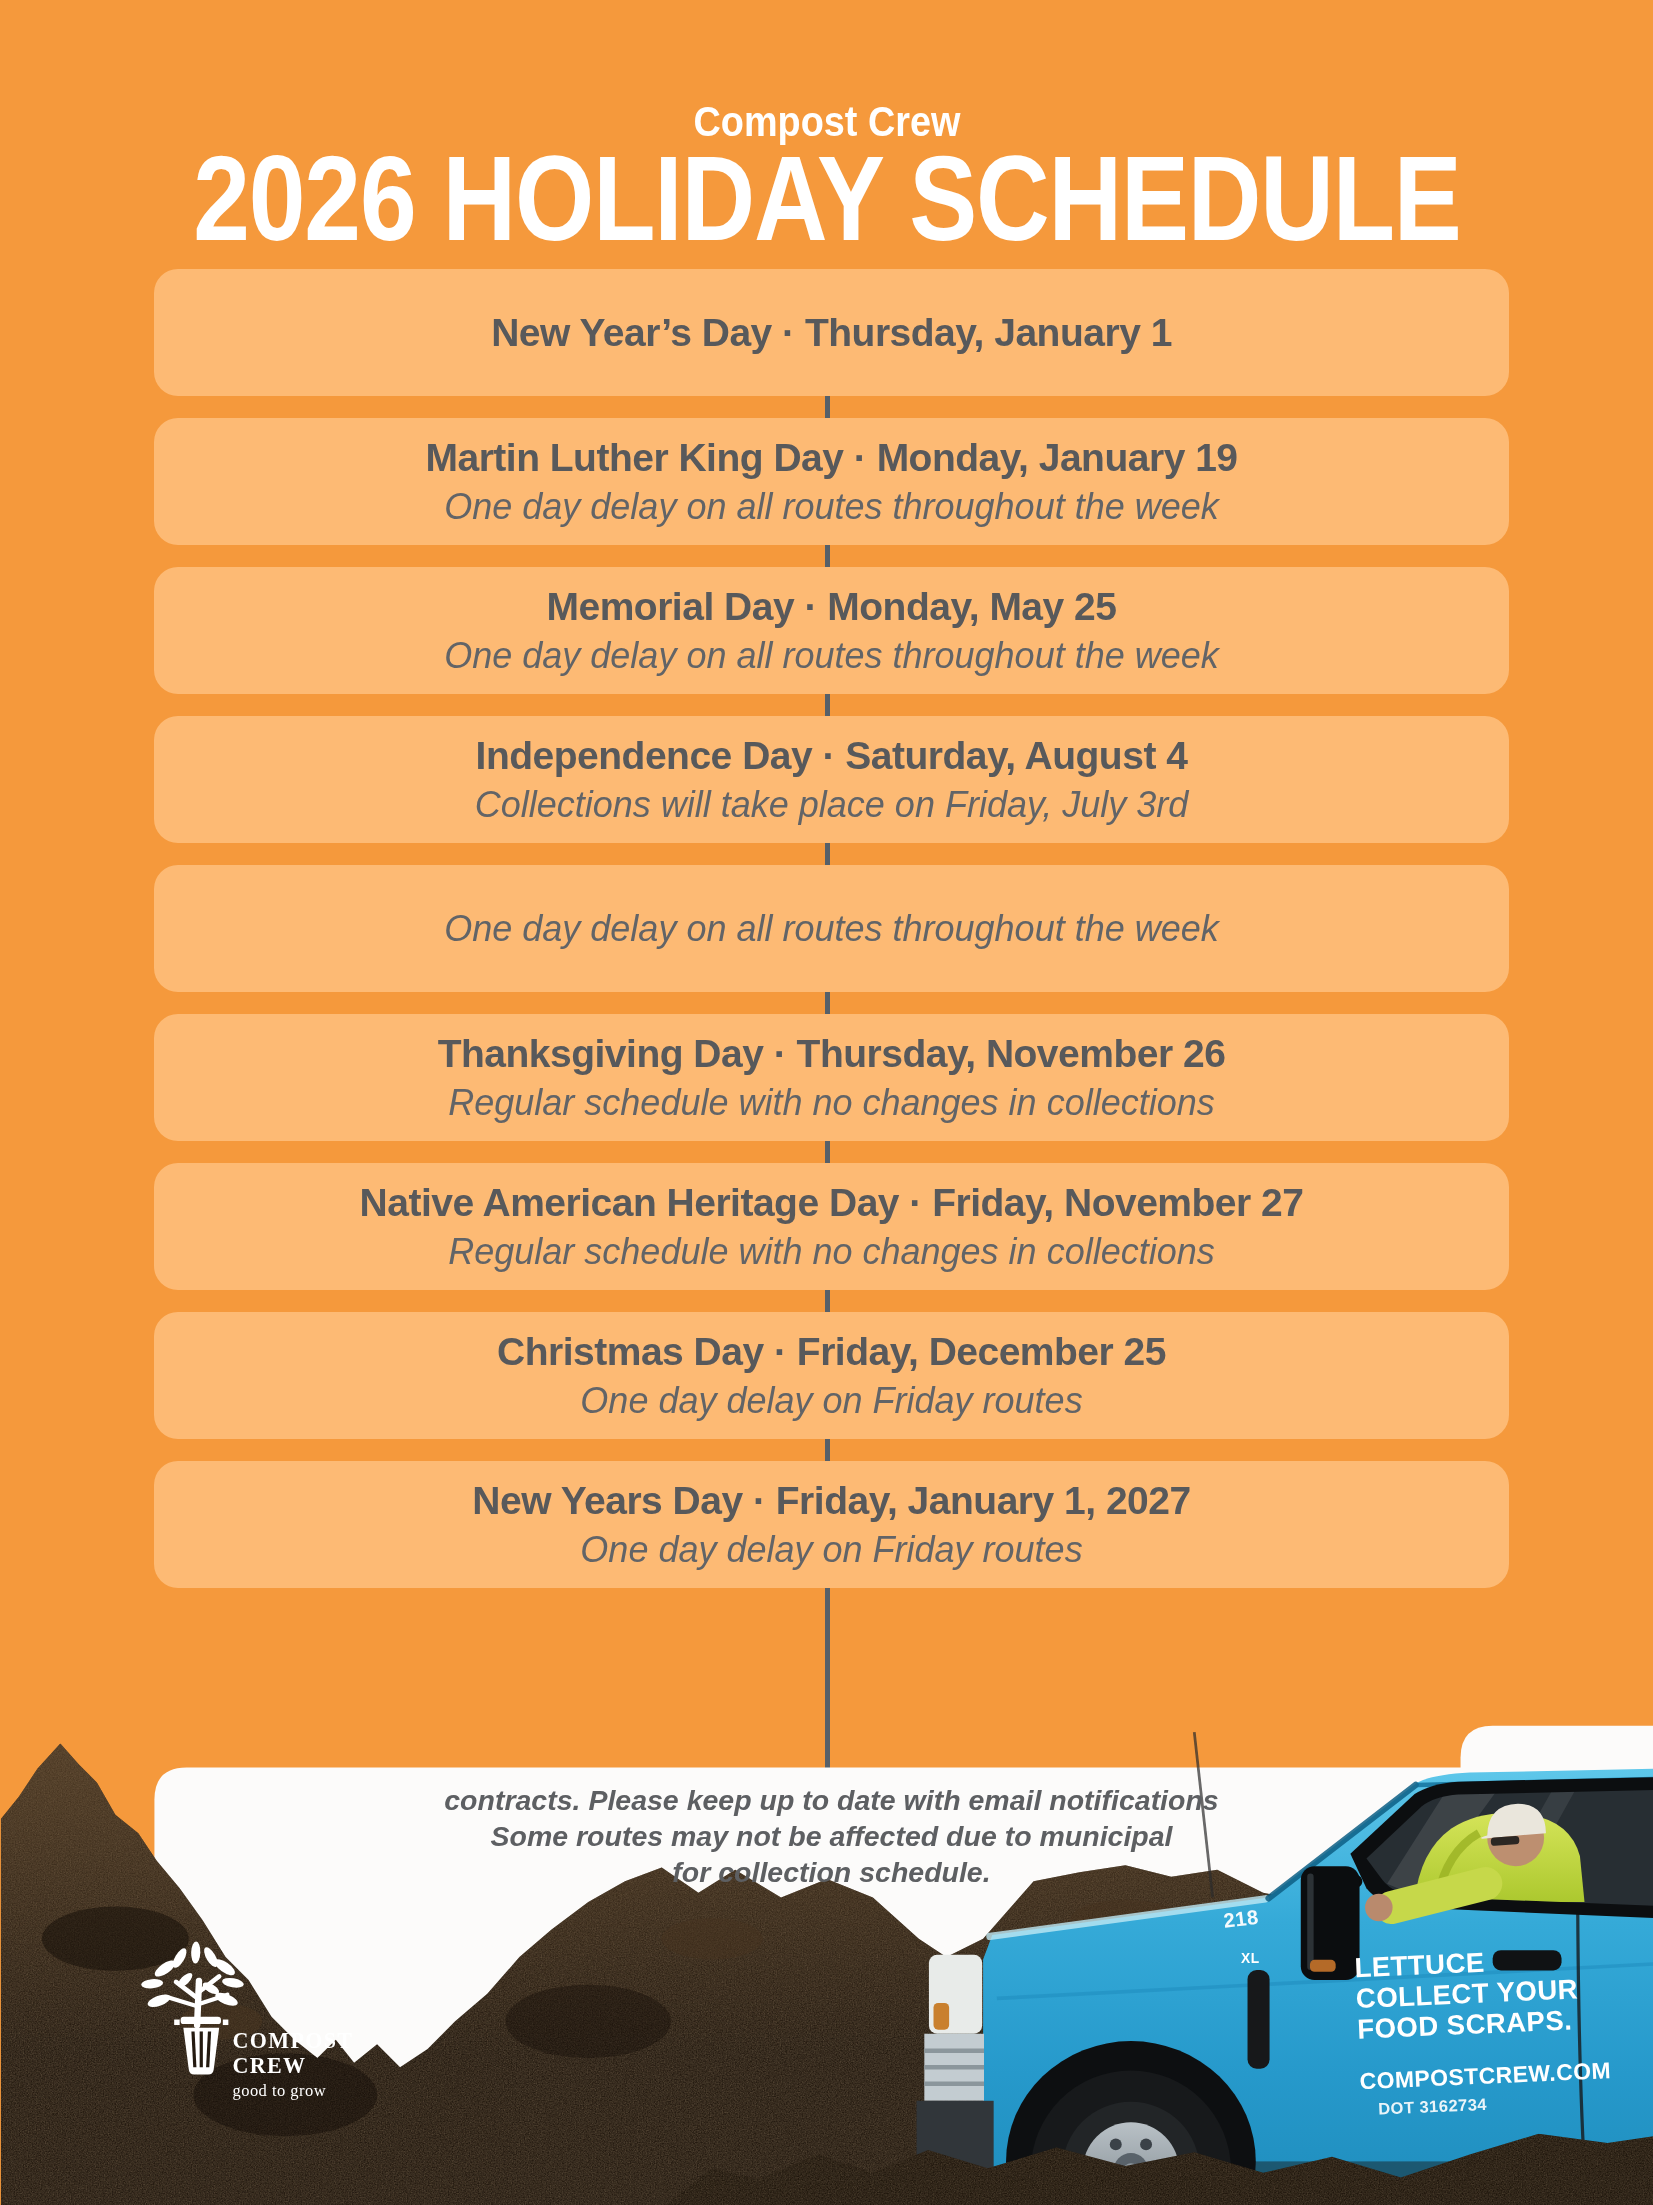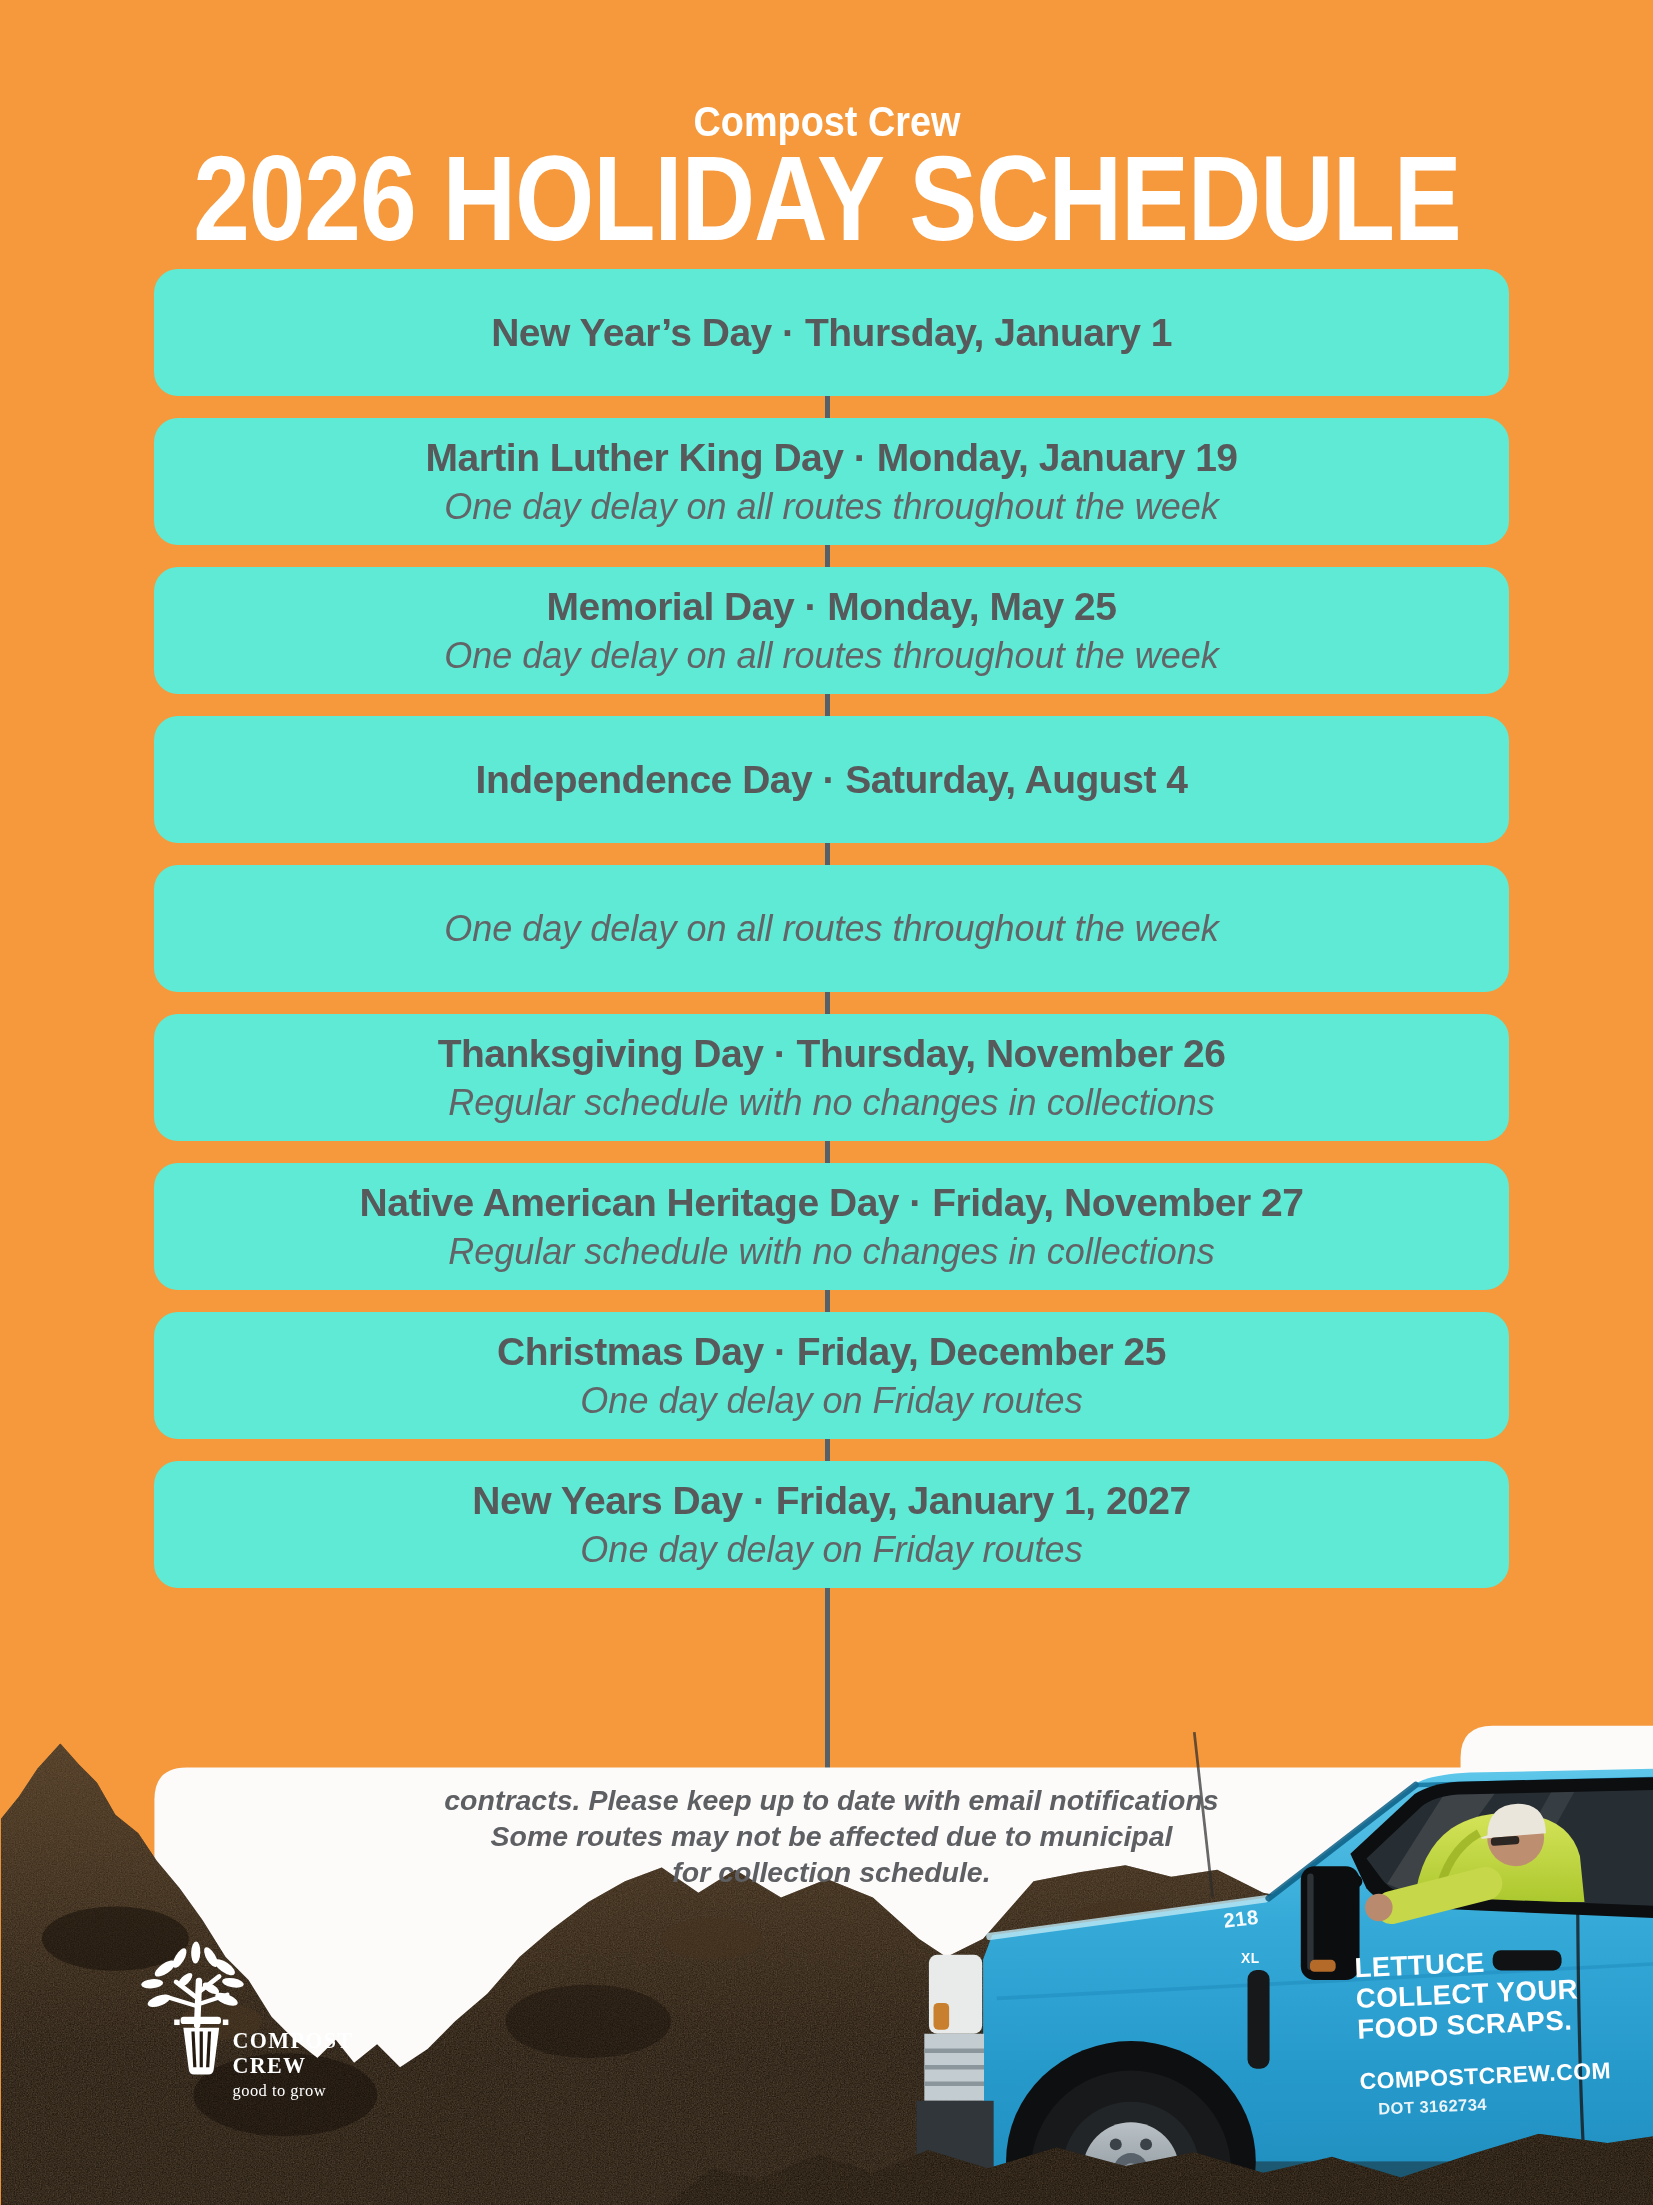--- a/index.html
+++ b/index.html
@@ -22,21 +22,21 @@
   }
   .divider{
     position:absolute;left:825px;top:395px;width:4.6px;height:1373px;
     background:#566069;z-index:1;
   }
   .cards{
     position:absolute;left:154px;top:269px;width:1355px;
     display:flex;flex-direction:column;gap:22px;z-index:2;
   }
   .card{
-    height:127px;background:#5eead4;border-radius:24px;
+    height:127px;background:#fdba74;border-radius:24px;
     display:flex;flex-direction:column;align-items:center;justify-content:center;
     gap:12px;
   }
   .card-title{
     font-size:39px;font-weight:bold;color:#58595B;line-height:1;letter-spacing:-0.5px;
   }
   .card-sub{
     font-size:36px;font-style:italic;color:#626467;line-height:1;
   }
   .photo{
@@ -68,20 +68,21 @@
     <div class="card">
       <div class="card-title">Martin Luther King Day · Monday, January 19</div>
       <div class="card-sub">One day delay on all routes throughout the week</div>
     </div>
     <div class="card">
       <div class="card-title">Memorial Day · Monday, May 25</div>
       <div class="card-sub">One day delay on all routes throughout the week</div>
     </div>
     <div class="card">
       <div class="card-title">Independence Day · Saturday, August 4</div>
+      <div class="card-sub">Collections will take place on Friday, July 3rd</div>
     </div>
     <div class="card">
       <div class="card-sub">One day delay on all routes throughout the week</div>
     </div>
     <div class="card">
       <div class="card-title">Thanksgiving Day · Thursday, November 26</div>
       <div class="card-sub">Regular schedule with no changes in collections</div>
     </div>
     <div class="card">
       <div class="card-title">Native American Heritage Day · Friday, November 27</div>

